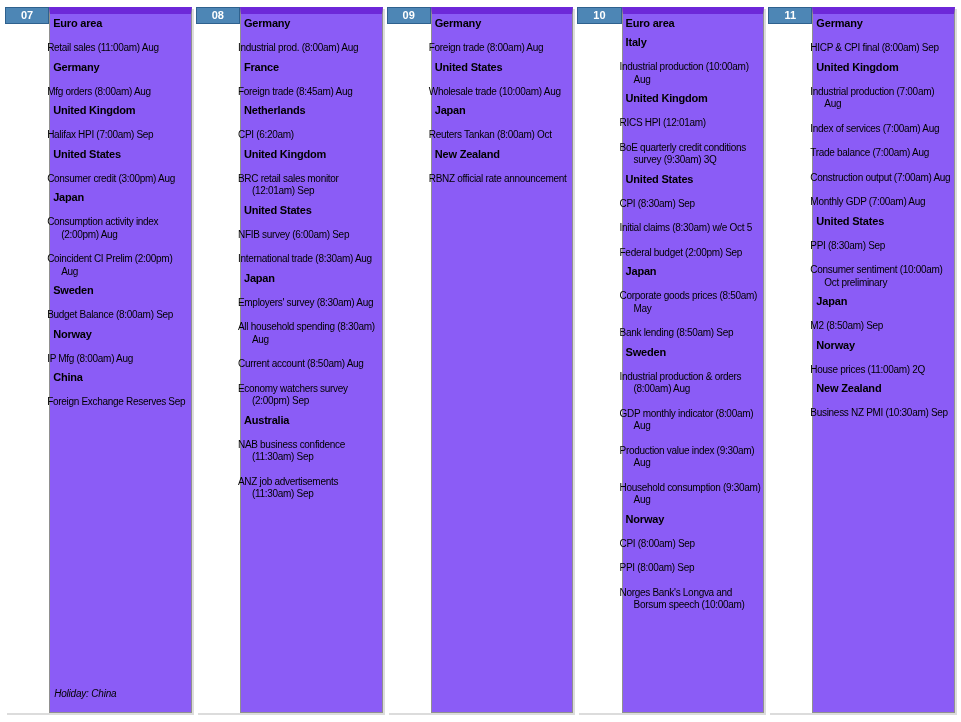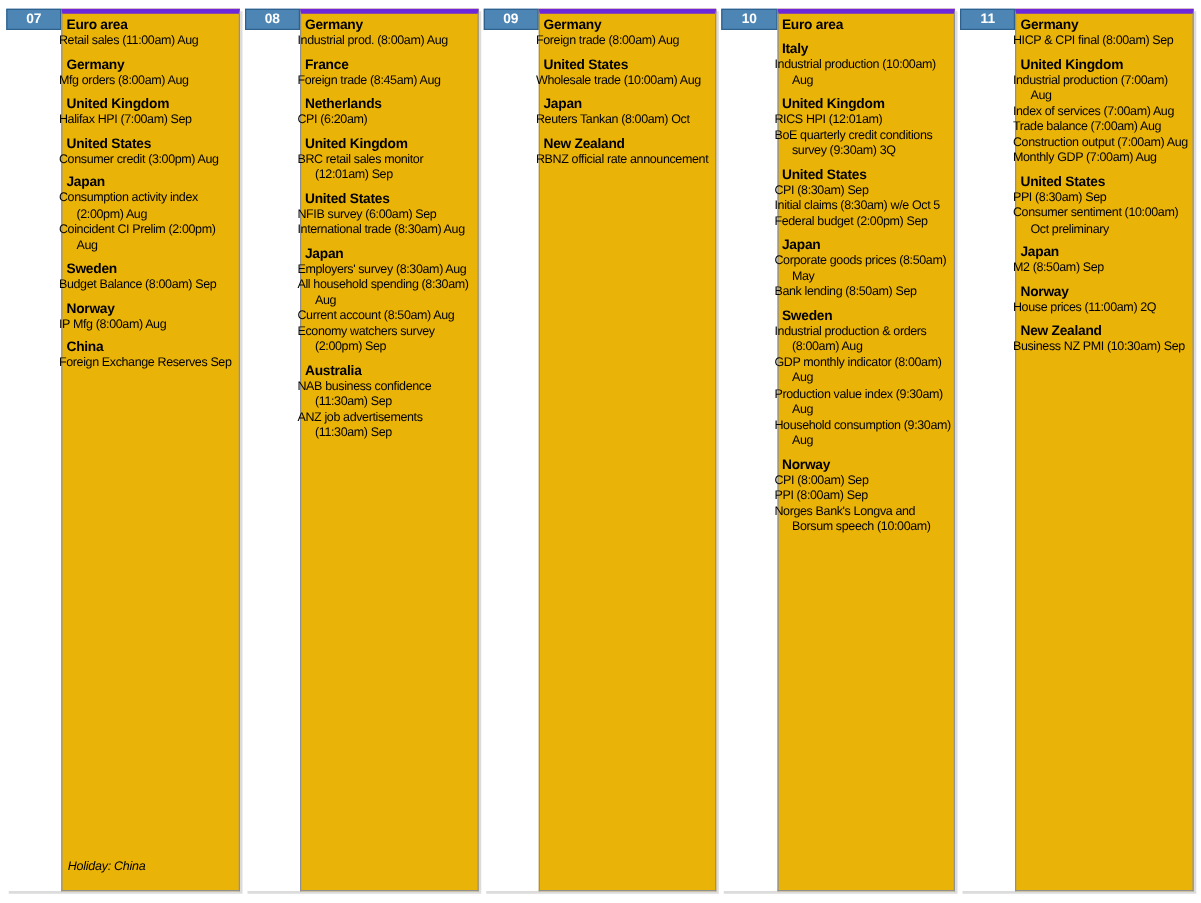--- a/index.html
+++ b/index.html
@@ -19,31 +19,31 @@
   .col-head{
     height:17px;flex:0 0 17px;
     background:var(--header-bg);
     border:1px solid var(--header-border);
     color:#ffffff;font-size:11px;font-weight:bold;
     text-align:center;line-height:15px;
   }
   .col-body{
     flex:1 1 auto;position:relative;
     border:1px solid var(--cell-border);
-    border-top:4px solid #6d28d9;
-    background:#eab308;
+    border-top:7px solid #6d28d9;
+    background:#8b5cf6;
     padding:3px 2px 3px 3px;
   }
   .block{margin:0 0 6px 0;}
   .country{
     font-size:11px;font-weight:bold;line-height:13px;letter-spacing:-0.2px;
   }
   .event{
     font-size:10px;line-height:12.5px;letter-spacing:-0.3px;
-    padding-left:8px;text-indent:-14px;
+    padding-left:8px;text-indent:-14px;margin-top:12px;
   }
   .col-footer{
     position:absolute;left:4px;bottom:13px;
     font-size:10px;font-style:italic;letter-spacing:-0.2px;
   }
 </style>
 </head>
 <body>
 
 <div class="calendar" id="calendar">

